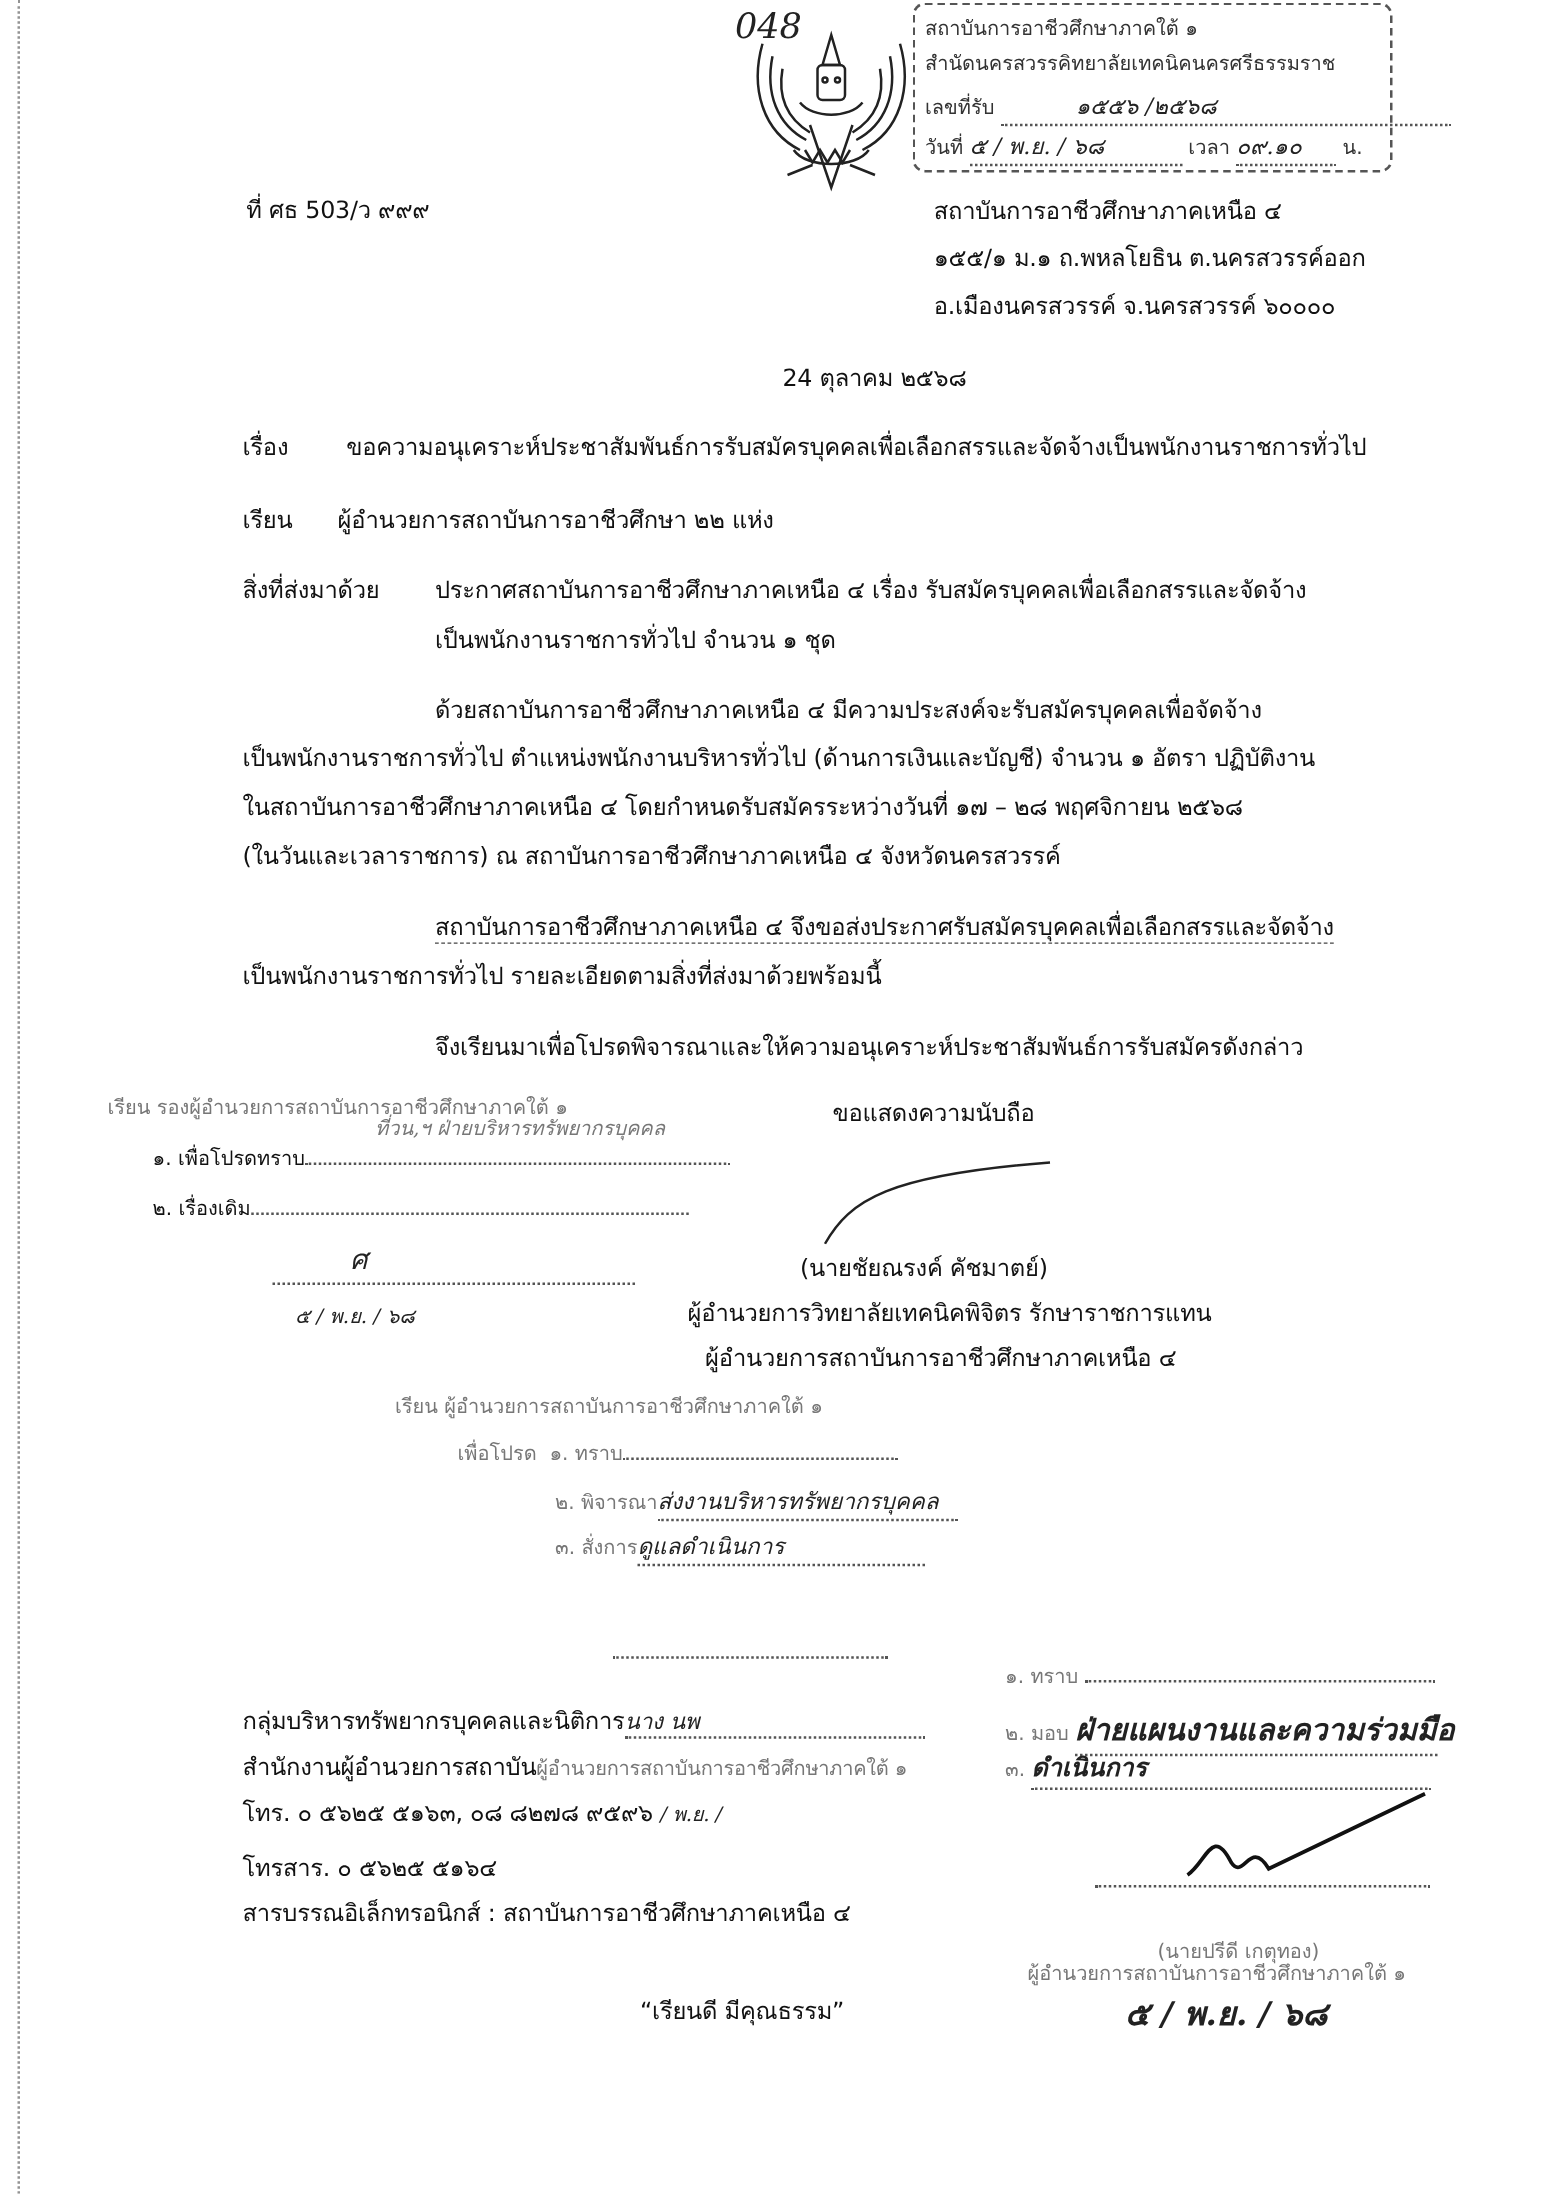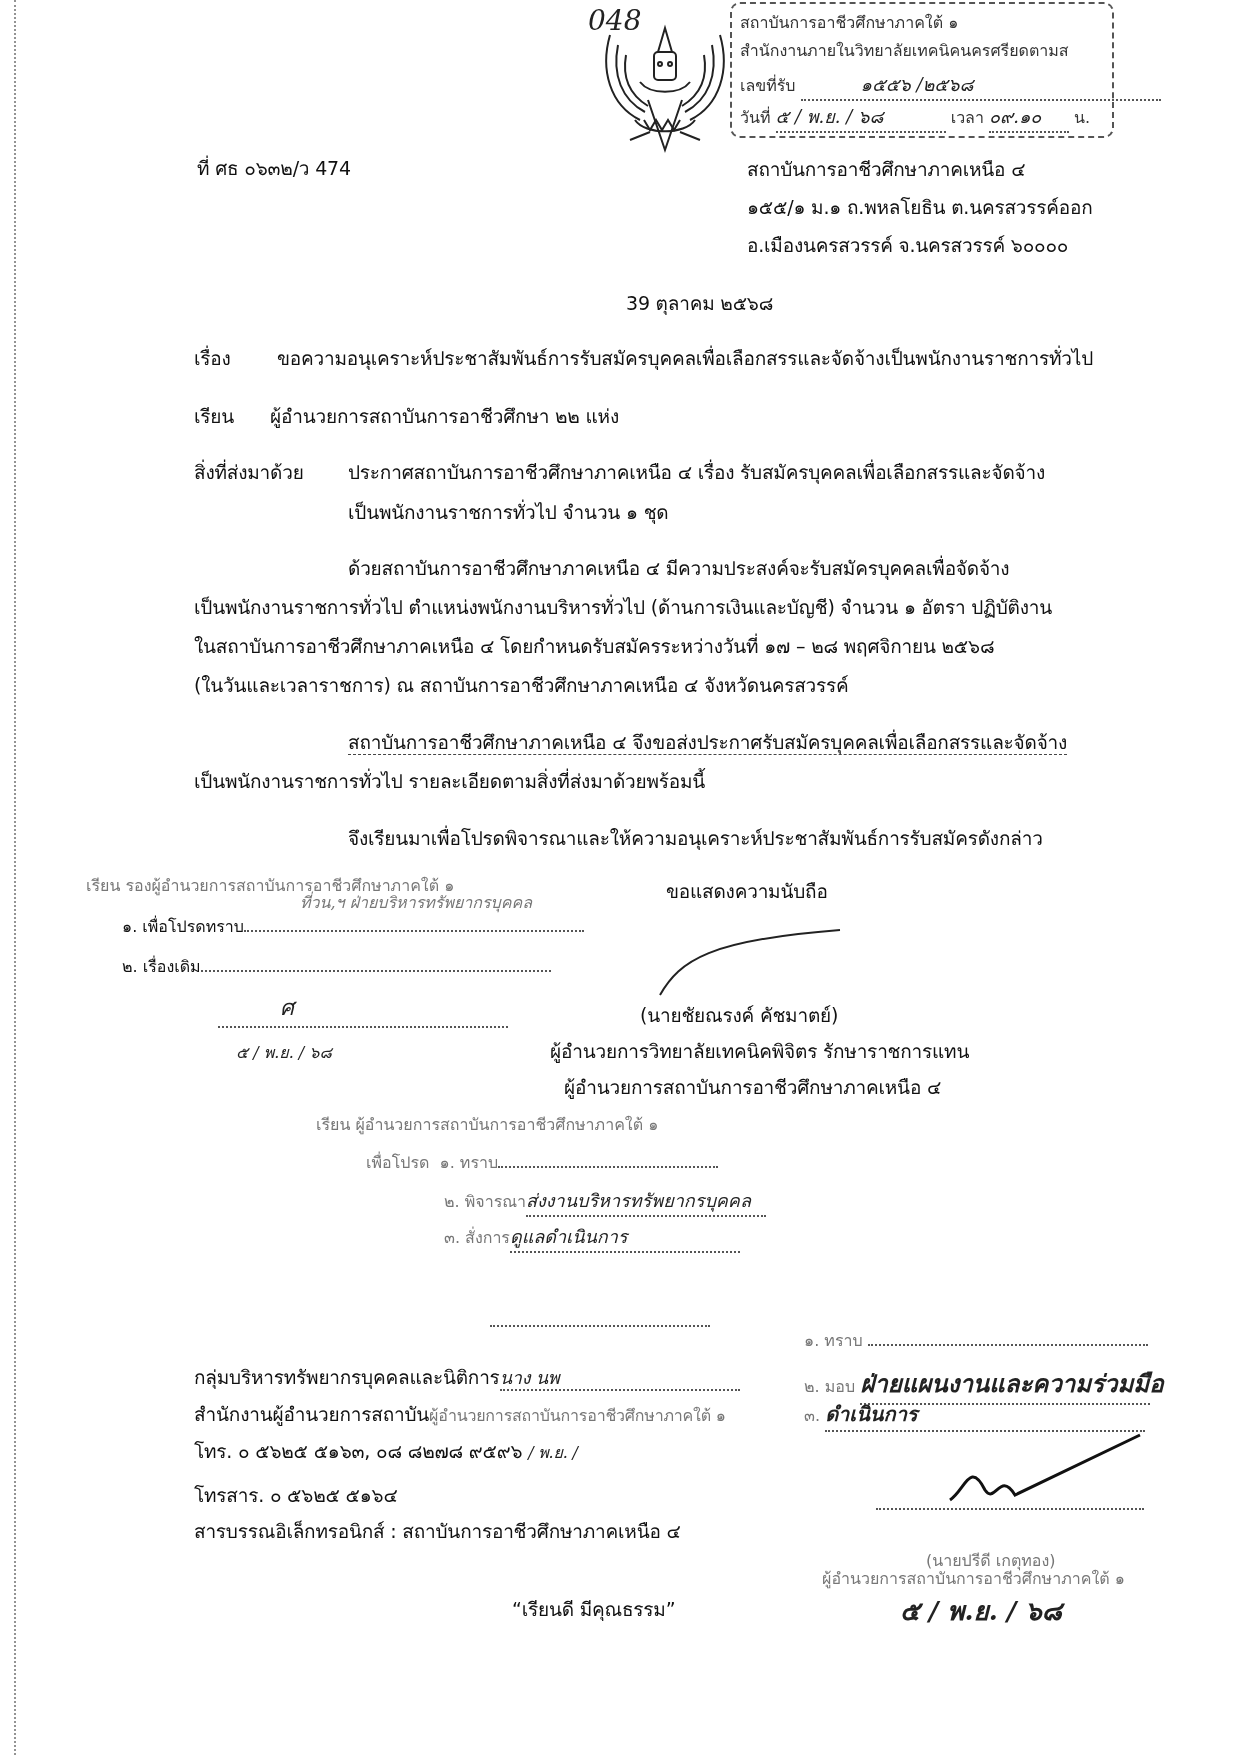--- a/index.html
+++ b/index.html
@@ -22,21 +22,21 @@
 </style>
 </head>
 <body>
 
 <div class="page">
   <div class="scan-edge"></div>
 
   <div class="abs hand" style="left:588px;top:4px;font-size:28px;">048</div>
   <div class="stamp">
     <div class="row" style="top:6px;">สถาบันการอาชีวศึกษาภาคใต้ ๑</div>
-    <div class="row" style="top:34px;">สำนักงานภายในวิทยาลัยเทคนิคนครศรียดตามส</div>
+    <div class="row" style="top:34px;">สำนัดนครสวรรคิทยาลัยเทคนิคนครศรีธรรมราช</div>
     <div class="row" style="top:66px;">
       <span>เลขที่รับ</span>
       <span class="dots hand" style="width:300px;padding-left:60px;font-size:18px;">๑๕๕๖ /๒๕๖๘</span>
     </div>
     <div class="row" style="top:98px;">
       <span>วันที่</span>
       <span class="dots hand" style="width:170px;font-size:18px;">๕ / พ.ย. / ๖๘</span>
       <span>เวลา</span>
       <span class="dots hand" style="width:80px;font-size:18px;">๐๙.๑๐</span>
       <span>น.</span>
@@ -55,26 +55,26 @@
       <path d="M40 62 C50 75 80 75 90 62"></path>
       <path d="M48 80 L65 130 L82 80"></path>
       <path d="M35 100 C45 115 85 115 95 100"></path>
       <path d="M30 120 L50 112 M100 120 L80 112"></path>
       <path d="M44 100 l6 10 l6 -10 l6 10 l6 -10 l6 10 l6 -10"></path>
     </g>
   </svg>
 
   <div class="abs txt" style="left:197px;top:157px;">
     <span>ที่</span>
-    <span>ศธ ๐๖๓๒/ว 474</span>
+    <span>ศธ 503/ว ๙๙๙</span>
   </div>
   <div class="abs txt" style="left:747px;top:158px;">สถาบันการอาชีวศึกษาภาคเหนือ ๔</div>
   <div class="abs txt" style="left:747px;top:196px;">๑๕๕/๑ ม.๑ ถ.พหลโยธิน ต.นครสวรรค์ออก</div>
   <div class="abs txt" style="left:747px;top:234px;">อ.เมืองนครสวรรค์ จ.นครสวรรค์ ๖๐๐๐๐</div>
-  <div class="abs txt" style="left:626px;top:292px;">39 ตุลาคม ๒๕๖๘</div>
+  <div class="abs txt" style="left:626px;top:292px;">24 ตุลาคม ๒๕๖๘</div>
 
   <div class="abs txt" style="left:194px;top:347px;">เรื่อง</div>
   <div class="abs txt" style="left:277px;top:347px;">ขอความอนุเคราะห์ประชาสัมพันธ์การรับสมัครบุคคลเพื่อเลือกสรรและจัดจ้างเป็นพนักงานราชการทั่วไป</div>
   <div class="abs txt" style="left:194px;top:405px;">เรียน</div>
   <div class="abs txt" style="left:270px;top:405px;">ผู้อำนวยการสถาบันการอาชีวศึกษา ๒๒ แห่ง</div>
   <div class="abs txt" style="left:194px;top:461px;">สิ่งที่ส่งมาด้วย</div>
   <div class="abs txt" style="left:348px;top:461px;">ประกาศสถาบันการอาชีวศึกษาภาคเหนือ ๔ เรื่อง รับสมัครบุคคลเพื่อเลือกสรรและจัดจ้าง</div>
   <div class="abs txt" style="left:348px;top:501px;">เป็นพนักงานราชการทั่วไป    จำนวน ๑ ชุด</div>
 
   <div class="abs txt" style="left:348px;top:557px;">ด้วยสถาบันการอาชีวศึกษาภาคเหนือ ๔ มีความประสงค์จะรับสมัครบุคคลเพื่อจัดจ้าง</div>

